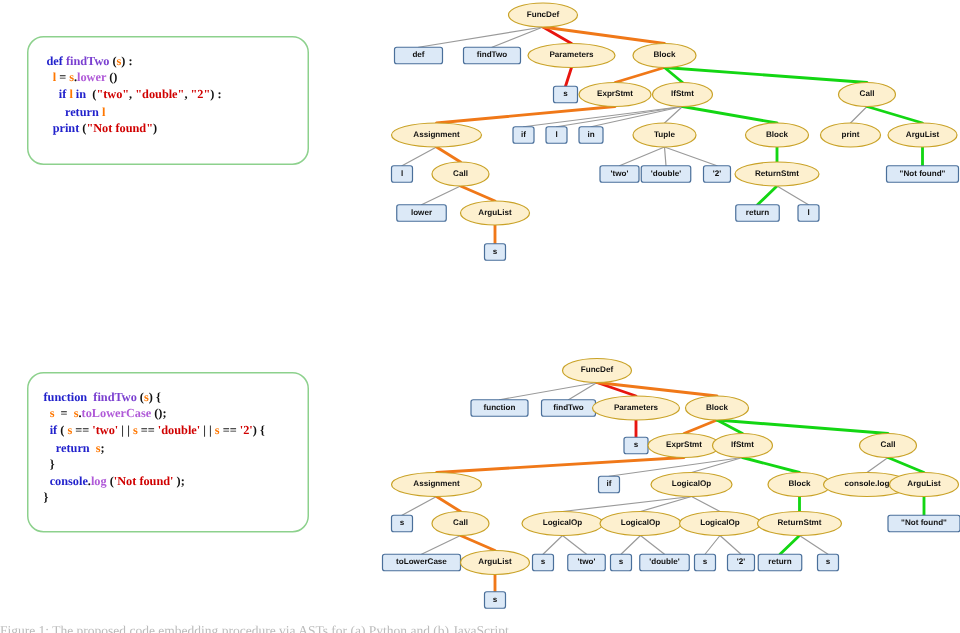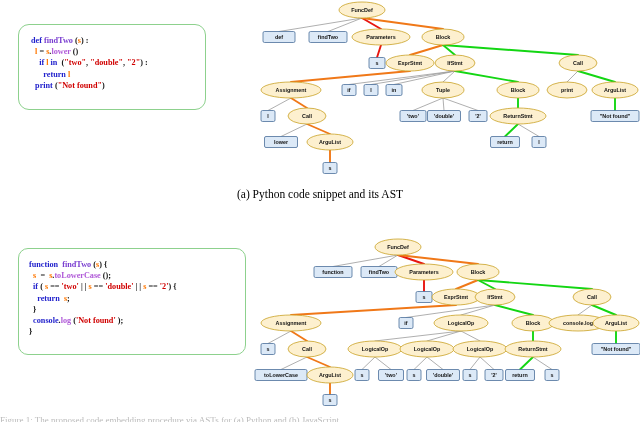--- a/index.html
+++ b/index.html
@@ -196,23 +196,22 @@
           <rect x="532" y="136.5" width="14" height="11" rx="1.5" class="rect"></rect>
           <text x="539" y="142.3" class="lbl">l</text>
         </g>
         <g>
           <rect x="323" y="162.5" width="14" height="11" rx="1.5" class="rect"></rect>
           <text x="330" y="168.3" class="lbl">s</text>
         </g>
       </g>
     </svg>
 
-  <div class="caption" style="top:188px;">(a) Python code snippet and its AST</div>
-
-  <div class="code-box" style="left:18px;top:248px;width:228px;height:107px;border-radius:10px;">
+
+  <div class="code-box" style="left:18px;top:248px;width:188px;height:107px;">
     <pre id="js-code" style="padding:10px 0 0 10px;"><span class="k">function</span><span class="op">  </span><span class="fn">findTwo</span><span class="op"> (</span><span class="var">s</span><span class="op">) {</span>
   <span class="var">s</span><span class="op">  =  </span><span class="var">s</span><span class="op">.</span><span class="mth">toLowerCase</span><span class="op"> ();</span>
   <span class="k">if</span><span class="op"> ( </span><span class="var">s</span><span class="op"> == </span><span class="str">'two'</span><span class="op"> | | </span><span class="var">s</span><span class="op"> == </span><span class="str">'double'</span><span class="op"> | | </span><span class="var">s</span><span class="op"> == </span><span class="str">'2'</span><span class="op">) {</span>
     <span class="k">return</span><span class="op">  </span><span class="var">s</span><span class="op">;</span>
   <span class="op">}</span>
   <span class="k">console</span><span class="op">.</span><span class="mth">log</span><span class="op"> (</span><span class="str">'Not found'</span><span class="op"> );</span>
 <span class="op">}</span>
 </pre>
   </div>
 

